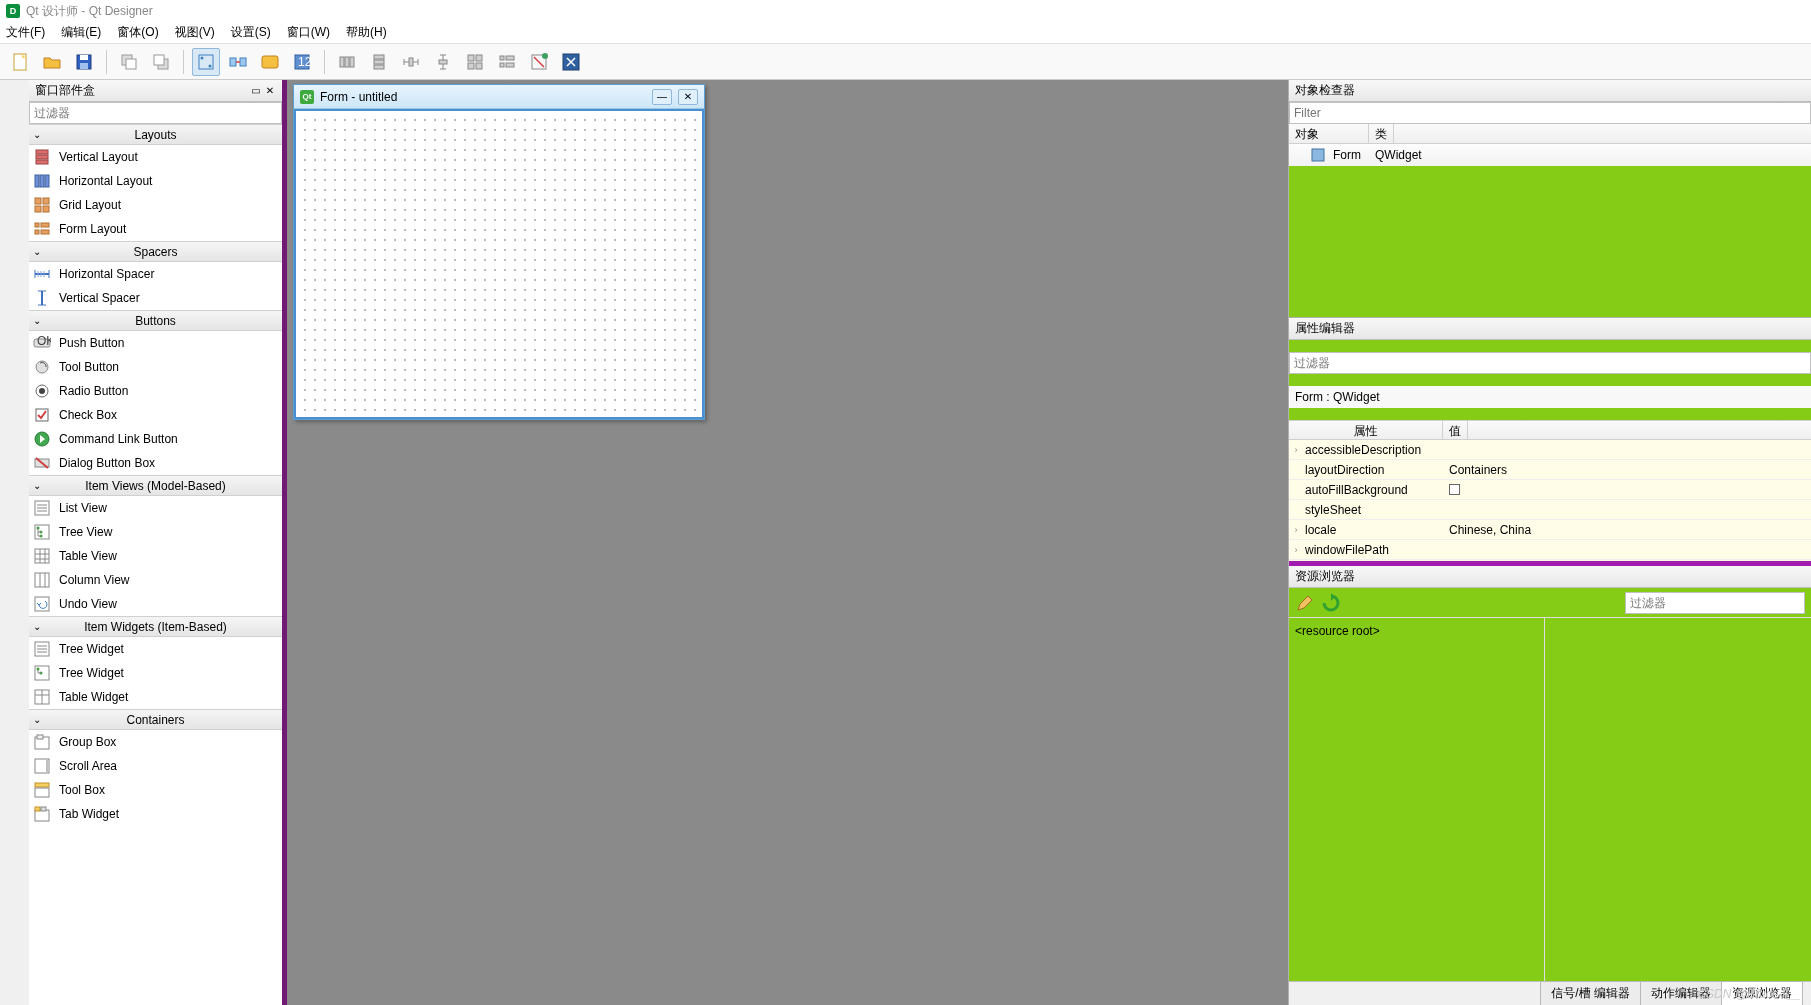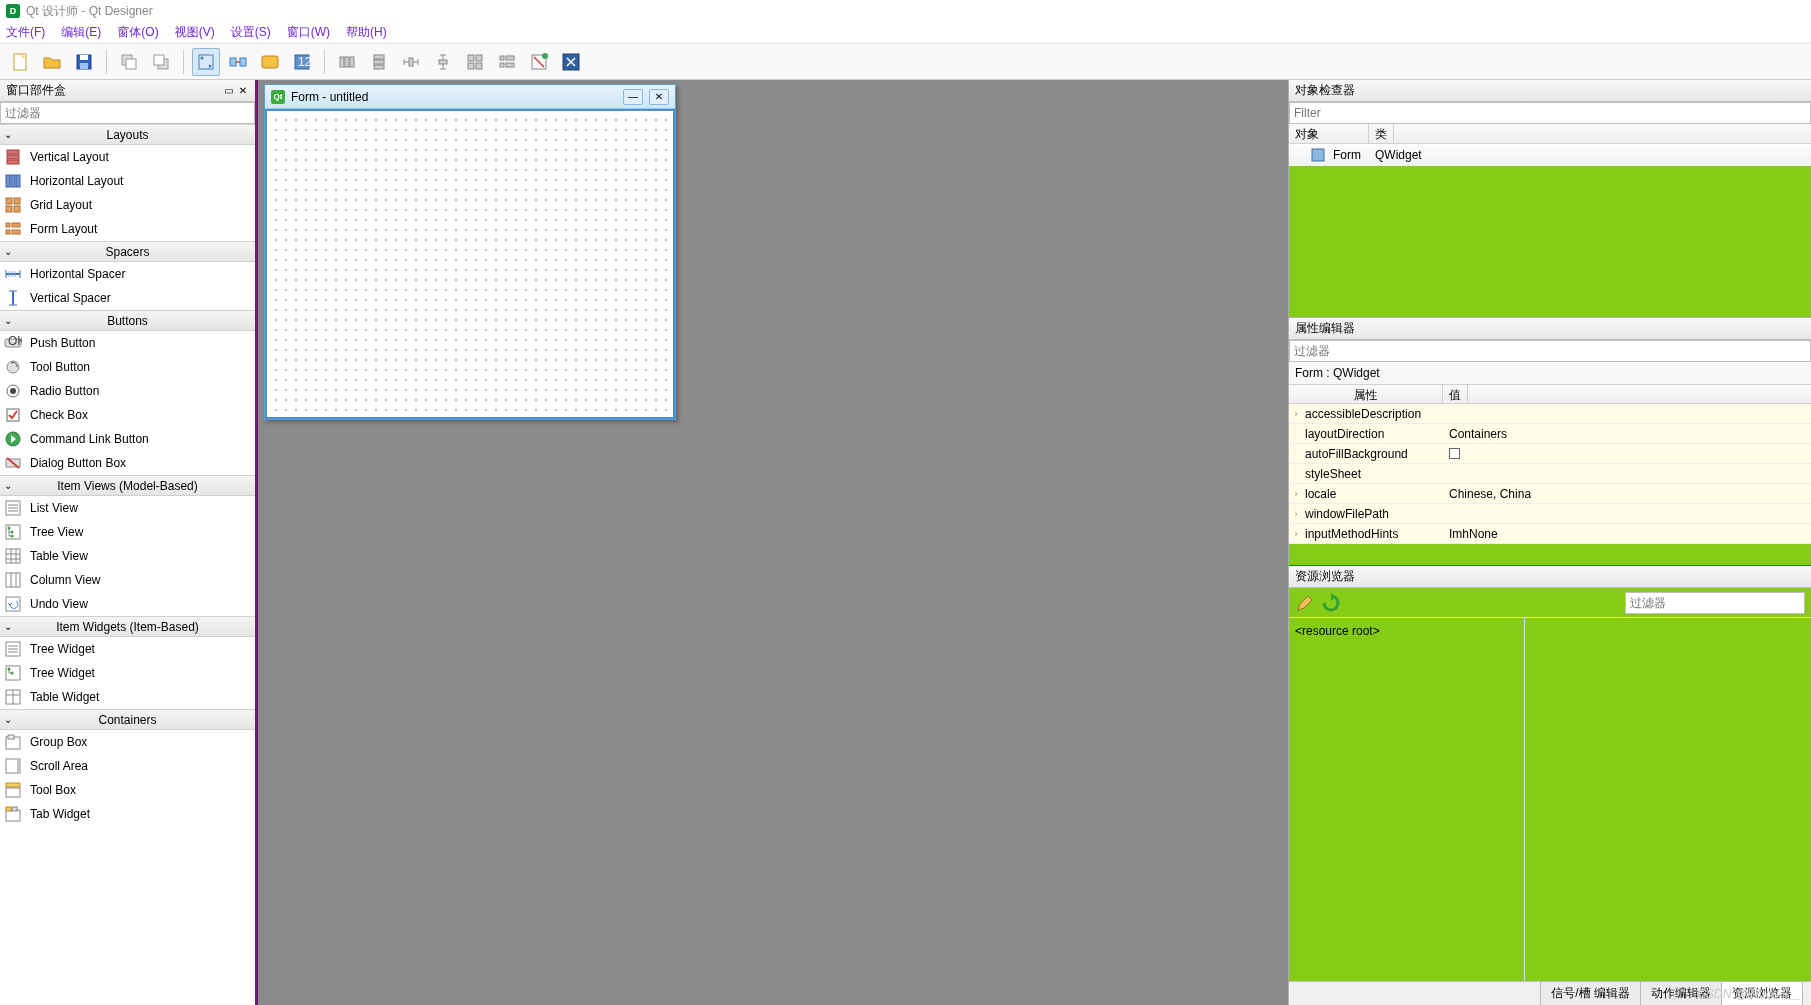--- a/index.html
+++ b/index.html
@@ -3,34 +3,34 @@
 <meta charset="utf-8">
 <style>
 * { margin:0; padding:0; box-sizing:border-box; font-family:"Segoe UI",Tahoma,sans-serif; font-size:12px; }
 body { background:#f0f0f0; width:1811px; height:1005px; overflow:hidden; }
 
 
 .titlebar { height:22px; background:#fff; display:flex; align-items:center; padding:0 6px; gap:6px; color:#888; }
 .titlebar .app-icon { width:14px; height:14px; background:#0a8f3c; border-radius:2px; color:#fff; font-size:9px; text-align:center; line-height:14px; font-weight:bold; }
 
 
-.menubar { height:22px; background:#fff; display:flex; align-items:center; padding:0 6px; gap:16px; color:#6d28d9; border-bottom:1px solid #e0e0e0; }
+.menubar { height:22px; background:#fff; display:flex; align-items:center; padding:0 6px; gap:16px; color:#000000; border-bottom:1px solid #e0e0e0; }
 .menubar span { cursor:default; }
 
 
 .toolbar { height:36px; background:#f9f9f9; border-bottom:1px solid #ccc; display:flex; align-items:center; padding:0 6px; gap:4px; }
 .toolbar .btn { width:28px; height:28px; display:flex; align-items:center; justify-content:center; border:1px solid transparent; border-radius:2px; }
 .toolbar .btn.active { background:#d8e8f5; border-color:#8fb8da; }
 .toolbar .sep { width:1px; height:24px; background:#ccc; margin:0 4px; }
 
 
 .main { display:flex; height:calc(100% - 80px); }
 
 
-.widgetbox { width:258px; background:#fff; border-right:3px solid #701a75; display:flex; flex-direction:column; }
+.widgetbox { width:258px; background:#fff; border-right:5px solid #701a75; display:flex; flex-direction:column;margin-left:29px; }
 .panel-title { height:22px; background:linear-gradient(#f8f8f8,#e8e8e8); border-bottom:1px solid #c0c0c0; display:flex; align-items:center; padding:0 6px; justify-content:space-between; font-size:12px; }
 .panel-title .ctrls { display:flex; gap:2px; }
 .panel-title .ctrls span { width:12px; height:12px; display:flex; align-items:center; justify-content:center; cursor:default; font-size:10px; }
 .filter-input { width:100%; height:22px; border:1px solid #c0c0c0; padding:0 4px; font-size:12px; outline:none; }
 .wb-scroll { flex:1; overflow-y:auto; position:relative; }
 .wb-scroll::-webkit-scrollbar { width:14px; }
 .wb-scroll::-webkit-scrollbar-track { background:#f0f0f0; }
 .wb-scroll::-webkit-scrollbar-thumb { background:#c0c0c0; border:1px solid #a0a0a0; }
 .wb-category { height:21px; background:linear-gradient(#f5f5f5,#e5e5e5); border-top:1px solid #d0d0d0; border-bottom:1px solid #d0d0d0; display:flex; align-items:center; justify-content:center; position:relative; font-size:12px; }
 .wb-category .chev { position:absolute; left:4px; font-size:10px; }
@@ -49,34 +49,34 @@
 
 .rightcol { width:523px; background:#84cc16; border-left:1px solid #b0b0b0; display:flex; flex-direction:column; }
 .obj-inspector { border-bottom:1px solid #b0b0b0; display:flex; flex-direction:column; height:238px; }
 .oi-header-row { height:20px; display:flex; border-bottom:1px solid #d0d0d0; background:linear-gradient(#fafafa,#efefef); }
 .oi-header-row div { padding:2px 6px; border-right:1px solid #d0d0d0; font-size:12px; }
 .oi-body { flex:1; }
 .oi-row { display:flex; height:22px; align-items:center; background:#fff; }
 .oi-row.sel { background:linear-gradient(#fdfdfd,#f2f2f2); }
 .oi-cell { display:flex; align-items:center; gap:8px; padding:0 6px; }
 
-.prop-editor { border-bottom:1px solid #a21caf; display:flex; flex-direction:column; height:248px; }
+.prop-editor { border-bottom:5px solid #a21caf; display:flex; flex-direction:column; height:248px;gap:12px; }
 .prop-breadcrumb { height:22px; padding:4px 6px; background:#f8f8f8; font-size:12px; }
 .prop-grid { flex:1; overflow:hidden; }
 .prop-header { height:20px; display:flex; background:linear-gradient(#fafafa,#efefef); border-top:1px solid #d0d0d0; border-bottom:1px solid #d0d0d0;text-align:center; }
 .prop-header div { padding:2px 6px; border-right:1px solid #d0d0d0; font-size:12px; }
 .prop-row { height:20px; display:flex; align-items:center; background:#fffde8; border-bottom:1px solid #eee; }
 .prop-row .expand { width:14px; text-align:center; font-size:9px; color:#888; }
 .prop-row .pname { flex:0 0 140px; padding-left:2px; font-size:12px; }
 .prop-row .pval { flex:1; padding-left:6px; font-size:12px; display:flex; align-items:center; gap:4px; }
 
 .res-browser { flex:1; display:flex; flex-direction:column; }
 .res-toolbar { height:30px; display:flex; align-items:center; padding:0 6px; gap:6px; border-bottom:1px solid #ddd; }
 .res-body { flex:1; display:flex; }
-.res-left { width:236px; border-right:1px solid #ddd; padding:6px; font-size:12px; }
+.res-left { width:256px; border-right:1px solid #ddd; padding:6px; font-size:12px; }
 
 .bottom-tabs { height:24px; background:#f0f0f0; border-top:1px solid #c0c0c0; display:flex; justify-content:flex-end; align-items:flex-end; padding-right:8px; gap:0; }
 .bottom-tabs .tab { padding:3px 10px; border:1px solid #b8b8b8; border-bottom:none; background:#ececec; font-size:12px; margin-left:-1px; }
 .bottom-tabs .tab.active { background:#fff; }
 .watermark { position:absolute; right:10px; bottom:4px; color:#c8c8c8; font-size:12px; font-style:italic; }
 
 
 svg { display:block; }
 </style>
 </head>

